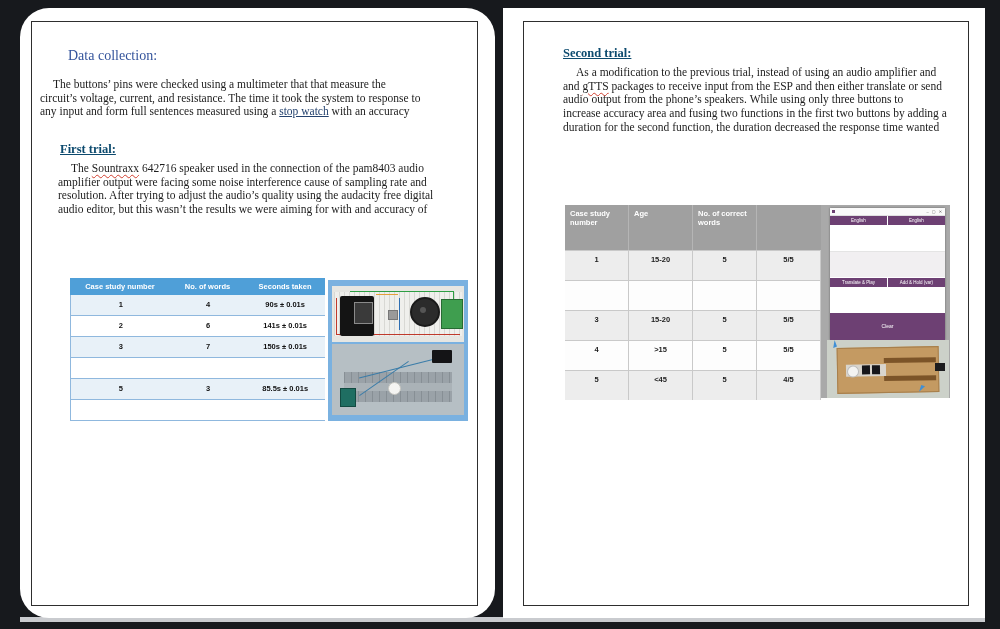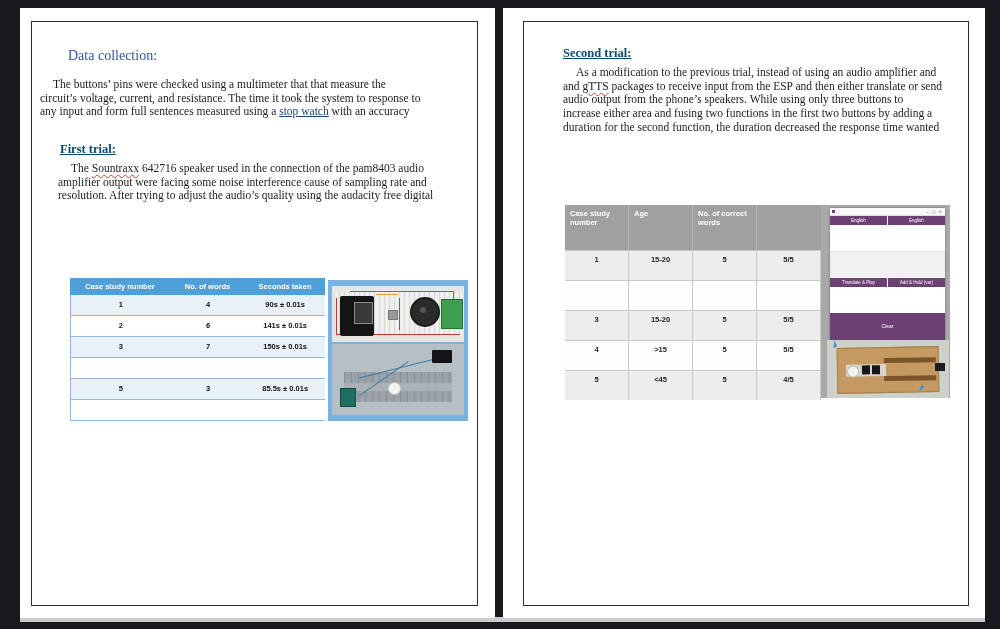--- a/index.html
+++ b/index.html
@@ -3,21 +3,21 @@
 <meta charset="utf-8">
 <style>
   html,body{margin:0;padding:0;}
   body{
     width:1000px;height:629px;position:relative;overflow:hidden;
     background:#17191d;
     font-family:"Liberation Serif", serif;
   }
   .abs{position:absolute;}
   .page{position:absolute;top:8px;height:610px;background:#ffffff;}
-  #page-left{left:20px;width:475px;}
+  #page-left{left:20px;width:475px;border-radius:29px;}
   #page-right{left:503px;width:482px;}
   .page-border{position:absolute;border:1px solid #2e2e2e;}
   #pl-border{left:11px;top:13px;width:445px;height:583px;}
   #pr-border{left:20px;top:13px;width:444px;height:583px;}
   .bottom-band{position:absolute;left:20px;top:617px;width:965px;height:5px;background:#c9cbcf;}
 
   
   .h-main{font-size:14px;color:#33539b;white-space:nowrap;}
   .h-sub{font-size:12.5px;font-weight:700;color:#0c4a6e;text-decoration:underline;white-space:nowrap;}
   .para{font-size:11.5px;line-height:13.7px;color:#1c1c1c;white-space:nowrap;}
@@ -120,20 +120,21 @@
     <div>circuit’s voltage, current, and resistance. The time it took the system to response to</div>
     <div><span>any input and form full sentences measured using a </span><span class="doc-link">stop watch</span><span> with an accuracy</span></div>
   </div>
 
   <div class="abs h-sub" style="left:40px;top:134px;">First trial:</div>
 
   <div class="abs para" style="left:38px;top:154px;">
     <div class="ind"><span>The </span><span class="sp-err">Sountraxx</span><span> 642716 speaker used in the connection of the pam8403 audio</span></div>
     <div>amplifier output were facing some noise interference cause of sampling rate and</div>
     <div>resolution. After trying to adjust the audio’s quality using the audacity free digital</div>
+    <div>audio editor, but this wasn’t the results we were aiming for with and accuracy of</div>
   </div>
 
   <div class="abs lt">
     <div class="lt-head">
       <div class="lt-hc lc1">Case study number</div>
       <div class="lt-hc lc2">No. of words</div>
       <div class="lt-hc lc3">Seconds taken</div>
     </div>
     <div class="lt-body">
       <div class="lt-row alt">
@@ -202,21 +203,21 @@
 
 <div class="page" id="page-right">
   <div class="page-border" id="pr-border"></div>
 
   <div class="abs h-sub" style="left:60px;top:38px;">Second trial:</div>
 
   <div class="abs para" style="left:60px;top:58px;">
     <div class="ind">As a modification to the previous trial, instead of using an audio amplifier and</div>
     <div><span>and </span><span class="sp-err">gTTS</span><span> packages to receive input from the ESP and then either translate or send</span></div>
     <div>audio output from the phone’s speakers. While using only three buttons to</div>
-    <div>increase either area and fusing two functions in the first two buttons by adding a</div>
+    <div>increase accuracy area and fusing two functions in the first two buttons by adding a</div>
     <div>duration for the second function, the duration decreased the response time wanted</div>
   </div>
 
   <div class="abs rblock">
     <div class="rt">
       <div class="rt-head">
         <div class="rt-hc">Case study number</div>
         <div class="rt-hc">Age</div>
         <div class="rt-hc">No. of correct words</div>
       </div>

